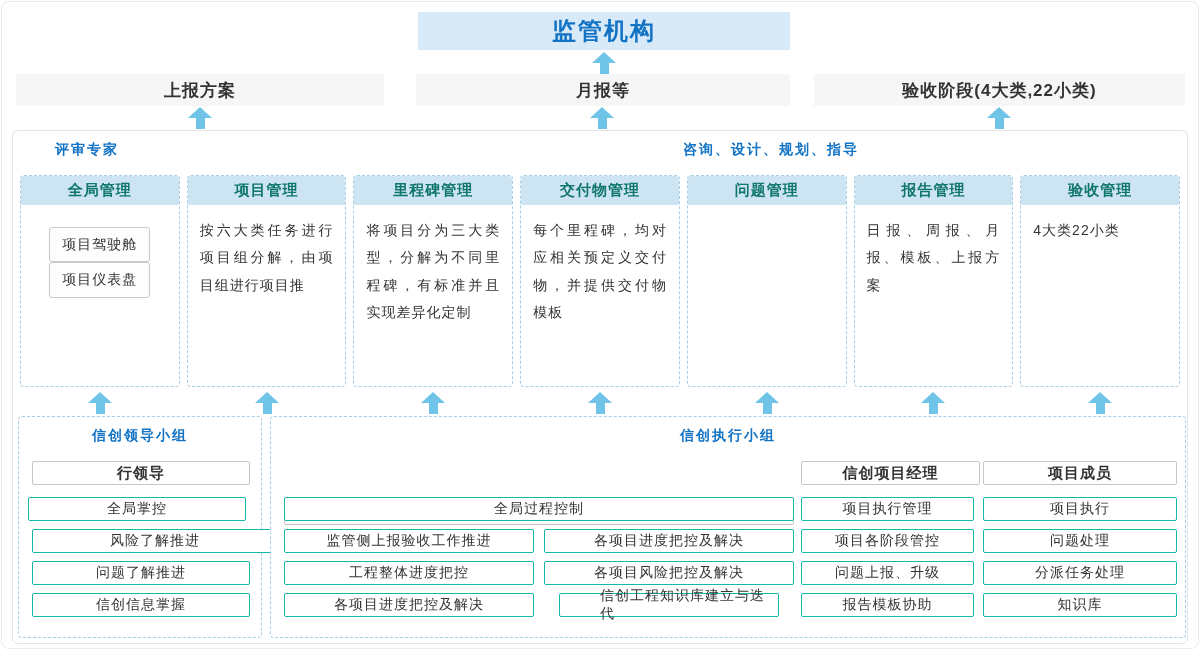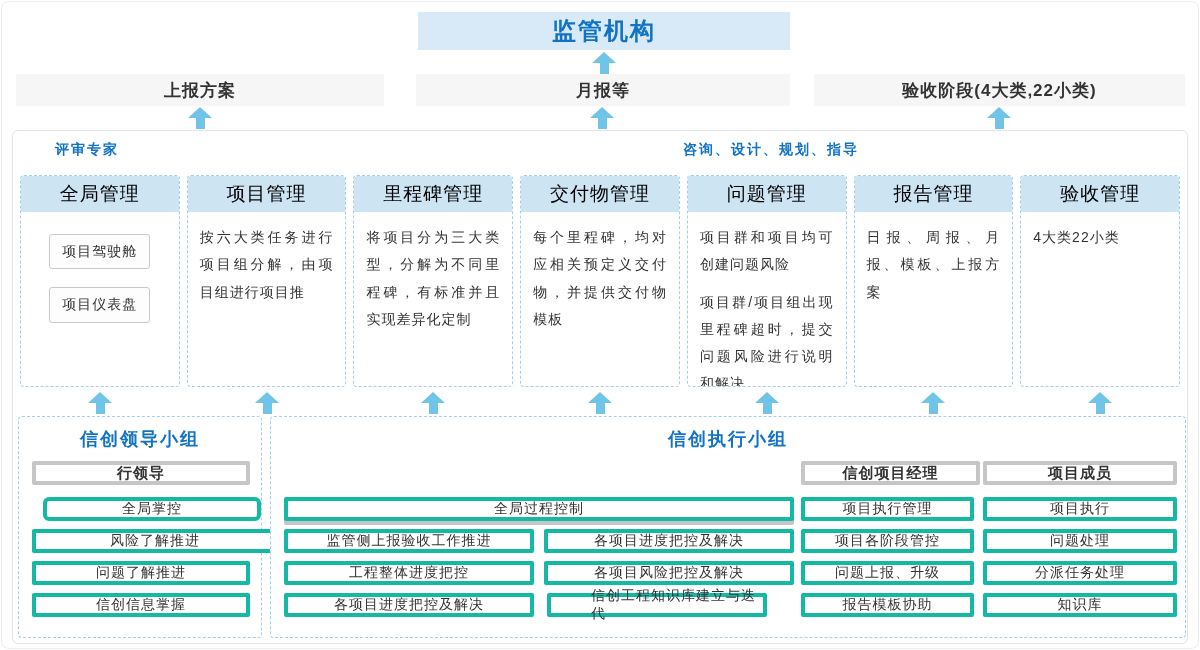--- a/index.html
+++ b/index.html
@@ -15,32 +15,32 @@
 
   .arrow-up { position:absolute; width:24px; height:22px; display:flex; flex-direction:column; align-items:center; }
   .arrow-head { width:0; height:0; border-left:12px solid transparent; border-right:12px solid transparent; border-bottom:11px solid #70c4e8; }
   .arrow-stem { width:9px; height:11px; background:#70c4e8; }
 
   .main-box { position:absolute; left:12px; top:130px; width:1176px; height:514px; border:1px solid #e4e4e4; border-radius:6px; background:#fff; }
   .blue-label { position:absolute; color:#1273c5; font-weight:bold; font-size:14px; letter-spacing:2px; }
 
   .cols { position:absolute; left:20px; top:175px; width:1160px; height:212px; display:flex; gap:7px; }
   .col { flex:1; border:1px dashed #a6cfe6; border-radius:4px; background:#fff; display:flex; flex-direction:column; overflow:hidden; }
-  .col-header { background:#cde4f3; font-weight:normal; font-size:19px; color:#000000; text-align:center; padding:5px 0; letter-spacing:1px; }
+  .col-header { background:#cde4f3; font-weight:bold; font-size:15px; color:#0f766e; text-align:center; padding:5px 0; letter-spacing:1px; }
   .col-body { padding:12px 12px 0; font-size:14px; line-height:1.95; text-align:justify; letter-spacing:1px; }
-  .col-body.chips { display:flex; flex-direction:column; align-items:center; gap:18px; padding-top:22px; text-align:center;font-family:Liberation Serif, serif; }
+  .col-body.chips { display:flex; flex-direction:column; align-items:center; padding-top:22px; text-align:center;font-family:Liberation Serif, serif; }
   .chip { border:1px solid #c9c9c9; border-radius:3px; background:#fdfdfd; padding:3px 12px; font-size:14px; letter-spacing:1px; }
   .para + .para { margin-top:10px; }
 
   .group { position:absolute; top:416px; height:222px; border:1px dashed #a6cfe6; border-radius:4px; background:#fff; }
   .leader-group { left:18px; width:244px; }
   .exec-group { left:270px; width:916px; }
-  .group-title { position:absolute; left:0; right:0; top:10px; text-align:center; color:#1273c5; font-weight:bold; font-size:18px; letter-spacing:2px; }
+  .group-title { position:absolute; left:0; right:0; top:10px; text-align:center; color:#1273c5; font-weight:bold; font-size:14px; letter-spacing:2px; }
 
-  .cellbox { position:absolute; height:24px; border:4px solid #14b8a6; border-radius:2px; background:#fff;
+  .cellbox { position:absolute; height:24px; border:1px solid #14b8a6; border-radius:2px; background:#fff;
     display:flex; align-items:center; justify-content:center; font-size:14px; letter-spacing:1px; }
   .rolebox { font-weight:bold; border-color:#c6c6c6; font-size:15px; }
 </style>
 </head>
 <body>
 
 <div class="frame"></div>
 
 <div class="regulator">监管机构</div>
 
@@ -97,24 +97,20 @@
 
   <div class="col">
     <div class="col-header">交付物管理</div>
     <div class="col-body">
       <div class="para">每个里程碑，均对应相关预定义交付物，并提供交付物模板</div>
     </div>
   </div>
 
   <div class="col">
     <div class="col-header">问题管理</div>
-    <div class="col-body">
-      <div class="para">项目群和项目均可创建问题风险</div>
-      <div class="para">项目群/项目组出现里程碑超时，提交问题风险进行说明和解决</div>
-    </div>
   </div>
 
   <div class="col">
     <div class="col-header">报告管理</div>
     <div class="col-body">
       <div class="para">日报、周报、月报、模板、上报方案</div>
     </div>
   </div>
 
   <div class="col">
@@ -151,39 +147,39 @@
     <span class="arrow-stem"></span>
   </div>
 <div class="arrow-up" style="left:1088px; top:392px;">
     <span class="arrow-head"></span>
     <span class="arrow-stem"></span>
   </div>
 
 <div class="group leader-group">
   <div class="group-title">信创领导小组</div>
   <div class="cellbox rolebox" style="left:13px; top:44px; width:218px;">行领导</div>
-  <div class="cellbox" style="left:24px; top:80px;  width:218px;border-radius:6px;">全局掌控</div>
+  <div class="cellbox" style="left:9px; top:80px;  width:218px;">全局掌控</div>
   <div class="cellbox" style="left:13px; top:112px; width:246px;">风险了解推进</div>
   <div class="cellbox" style="left:13px; top:144px; width:218px;">问题了解推进</div>
   <div class="cellbox" style="left:13px; top:176px; width:218px;">信创信息掌握</div>
 </div>
 
 <div class="group exec-group">
   <div class="group-title">信创执行小组</div>
 
   <div class="cellbox rolebox" style="left:13px; top:44px; width:510px;margin-top:40px;">信创项目群经理</div>
   <div class="cellbox" style="left:13px; top:80px; width:510px;">全局过程控制</div>
 
   <div class="cellbox" style="left:13px; top:112px; width:250px;">监管侧上报验收工作推进</div>
   <div class="cellbox" style="left:13px; top:144px; width:250px;text-align:right;">工程整体进度把控</div>
   <div class="cellbox" style="left:13px; top:176px; width:250px;">各项目进度把控及解决</div>
 
   <div class="cellbox" style="left:273px; top:112px; width:250px;">各项目进度把控及解决</div>
   <div class="cellbox" style="left:273px; top:144px; width:250px;">各项目风险把控及解决</div>
-  <div class="cellbox" style="left:276px; top:176px; width:220px;padding-left:40px;">信创工程知识库建立与迭代</div>
+  <div class="cellbox" style="left:288px; top:176px; width:220px;padding-left:40px;">信创工程知识库建立与迭代</div>
 
   <div class="cellbox rolebox" style="left:530px; top:44px; width:179px;">信创项目经理</div>
   <div class="cellbox" style="left:530px; top:80px;  width:173px;">项目执行管理</div>
   <div class="cellbox" style="left:530px; top:112px; width:173px;">项目各阶段管控</div>
   <div class="cellbox" style="left:530px; top:144px; width:173px;">问题上报、升级</div>
   <div class="cellbox" style="left:530px; top:176px; width:173px;">报告模板协助</div>
 
   <div class="cellbox rolebox" style="left:712px; top:44px; width:194px;">项目成员</div>
   <div class="cellbox" style="left:712px; top:80px;  width:194px;">项目执行</div>
   <div class="cellbox" style="left:712px; top:112px; width:194px;">问题处理</div>

